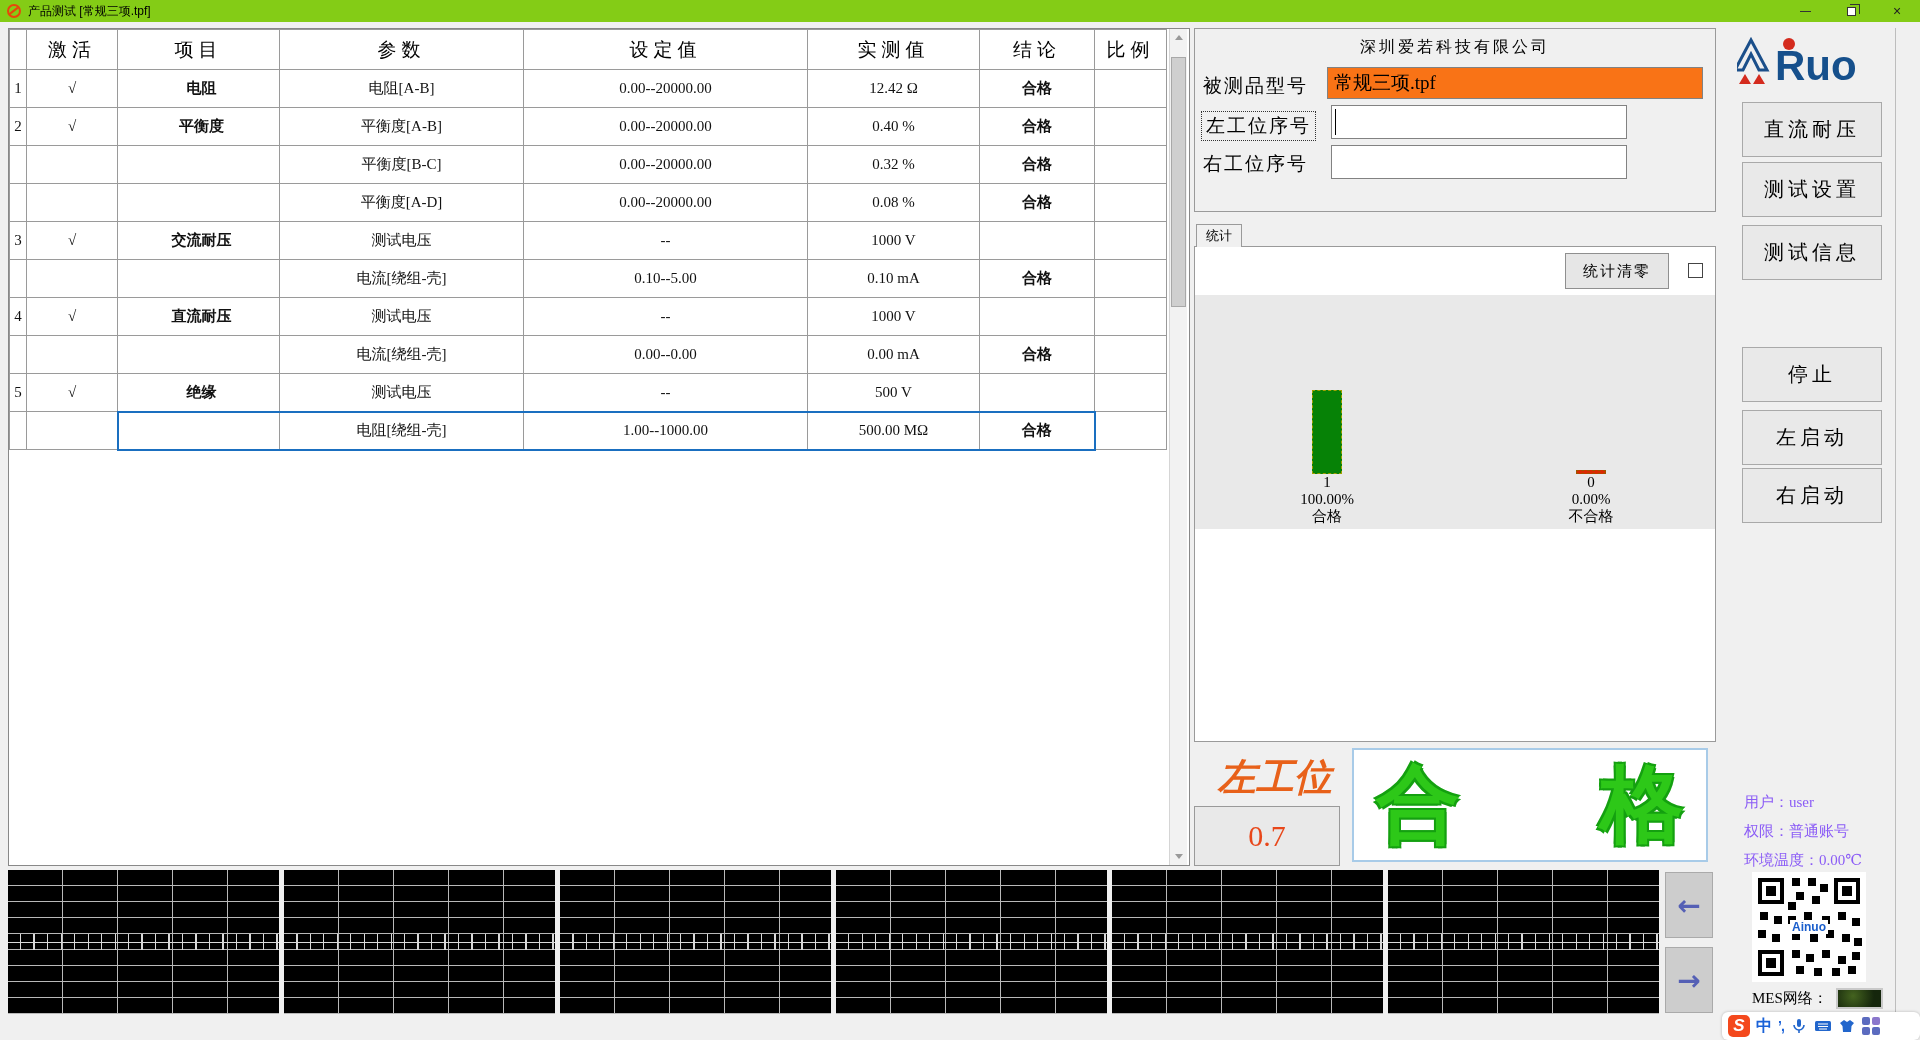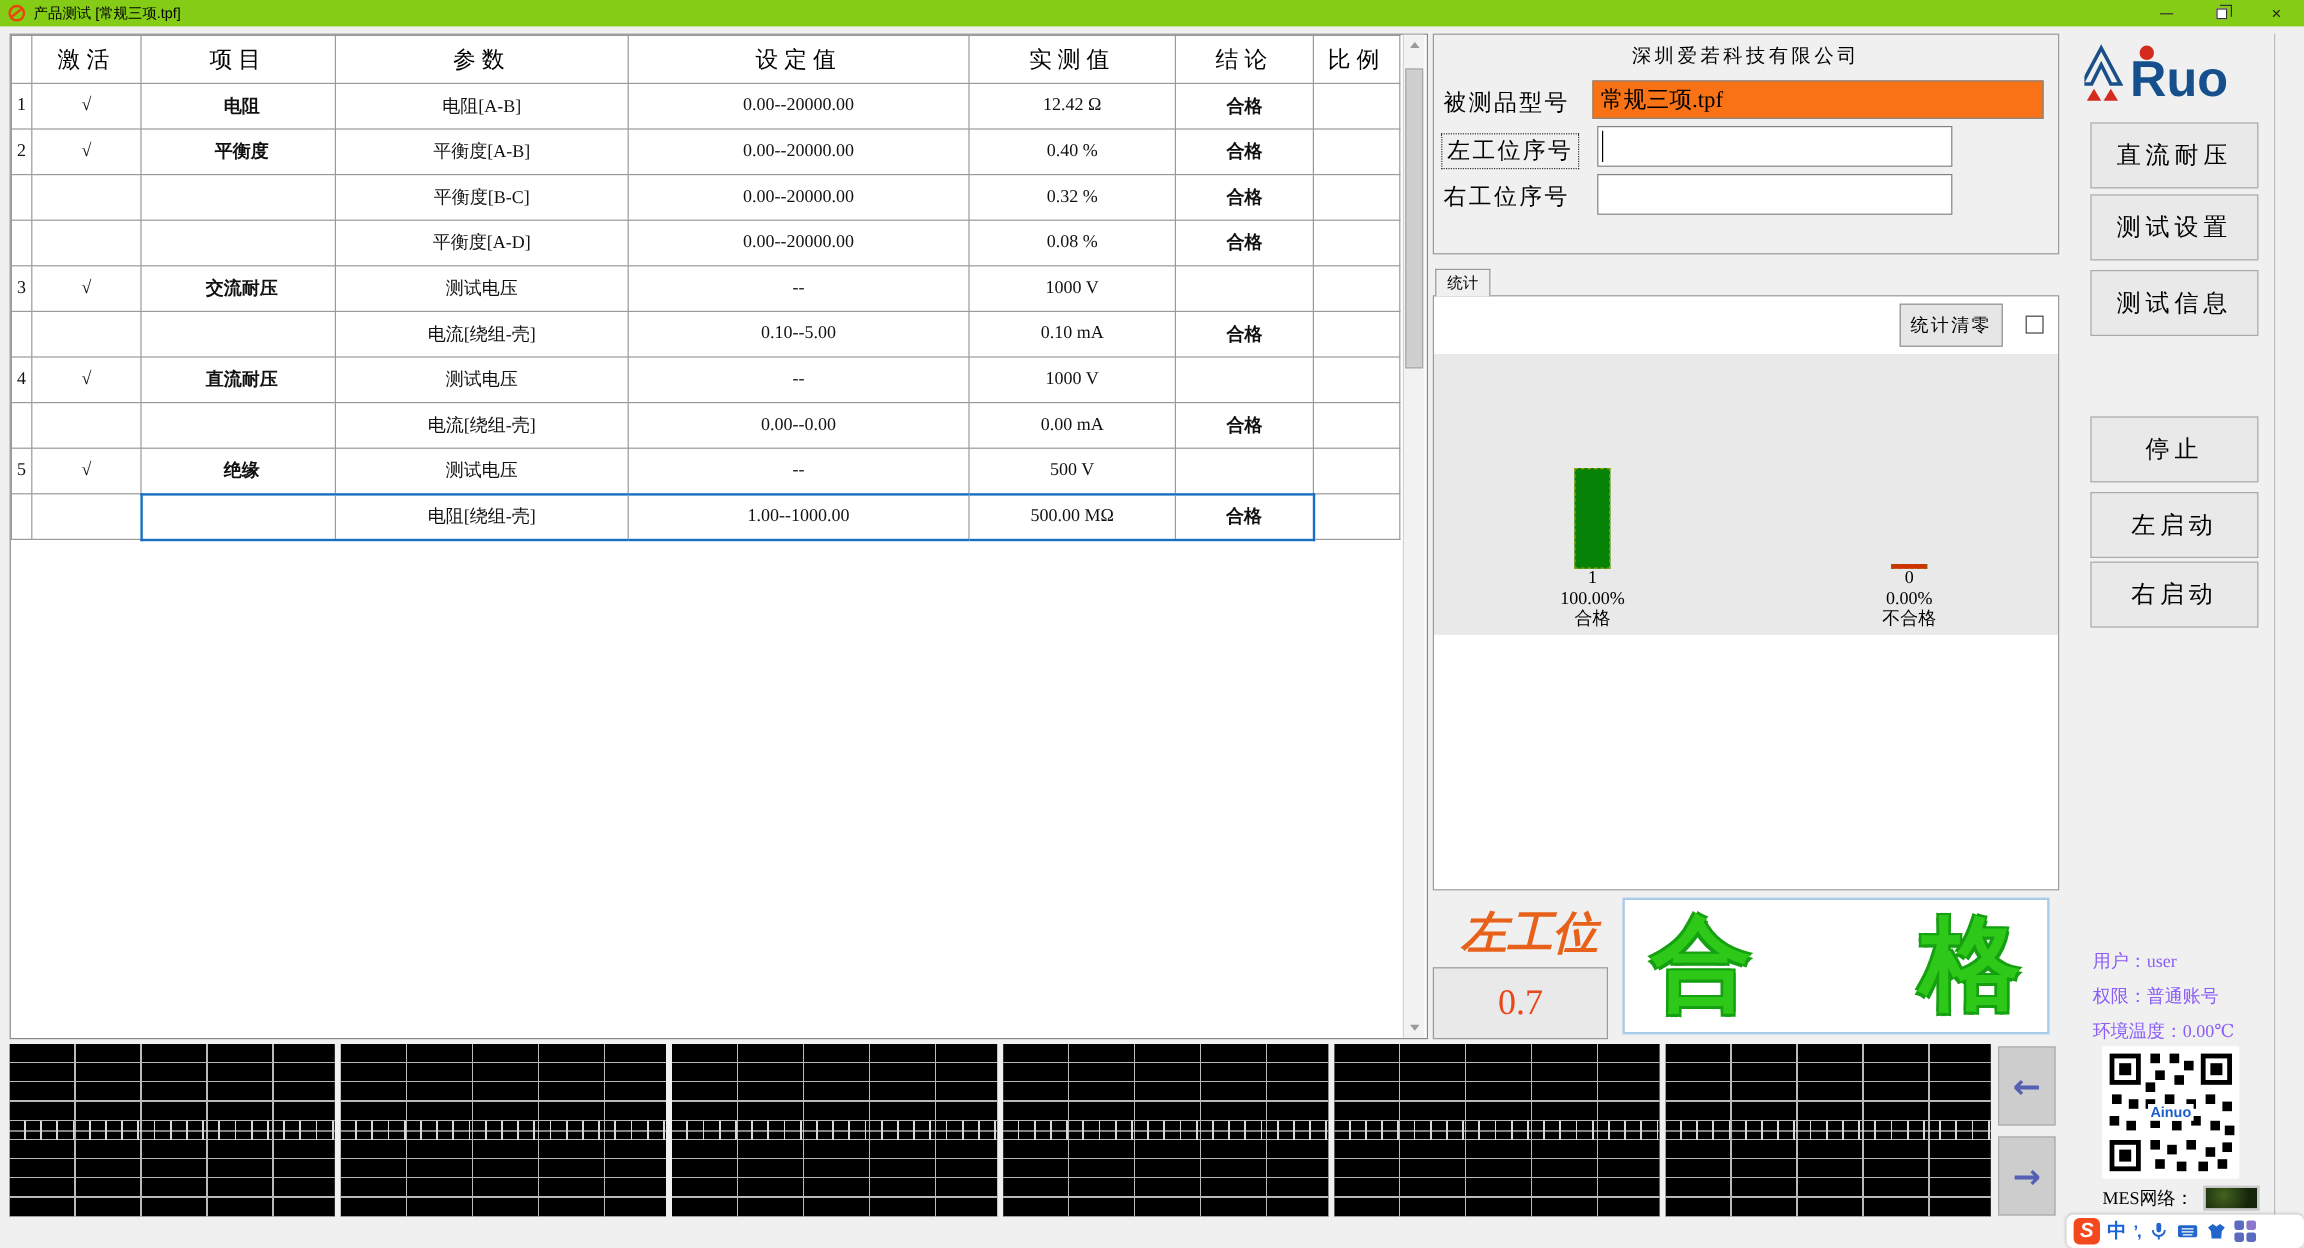--- a/index.html
+++ b/index.html
@@ -68,21 +68,21 @@
   .inp-left  { left:136px; top:76px;  width:296px; height:34px; background:#fff; }
   .inp-right { left:136px; top:116px; width:296px; height:34px; background:#fff; }
   .caret { position:absolute; left:140px; top:80px; width:1px; height:26px; background:#000; }
 
   
   .stats-tab { position:absolute; left:1196px; top:224px; width:46px; height:23px; background:#f0f0f0;
                border:1px solid #9a9a9a; border-bottom:none; font-size:13px; display:flex;
                align-items:center; justify-content:center; z-index:2; }
   .stats-panel { position:absolute; left:1194px; top:246px; width:522px; height:496px;
                border:1px solid #9a9a9a; background:#ffffff; }
-  .clear-btn { position:absolute; right:46px; top:6px; width:86px; height:36px; background:#e6e6e6;
+  .clear-btn { position:absolute; right:46px; top:6px; width:104px; height:36px; background:#e6e6e6;
                border:1px solid #8f8f8f; font-size:15px; letter-spacing:2px; display:flex;
                align-items:center; justify-content:center; font-family:inherit; }
   .stat-chk { position:absolute; right:12px; top:16px; width:15px; height:15px; background:#fff;
                border:1px solid #444; }
   .chart { position:absolute; left:0px; top:48px; width:520px; height:234px; background:#e9e9e9; }
   .bar-group { position:absolute; bottom:4px; width:120px; display:flex; flex-direction:column;
                align-items:center; font-size:15px; color:#000; }
   .bg-pass { left:72px; } .bg-fail { left:336px; }
   .bar-slot { height:88px; width:30px; display:flex; align-items:flex-end; }
   .bar { width:30px; }

